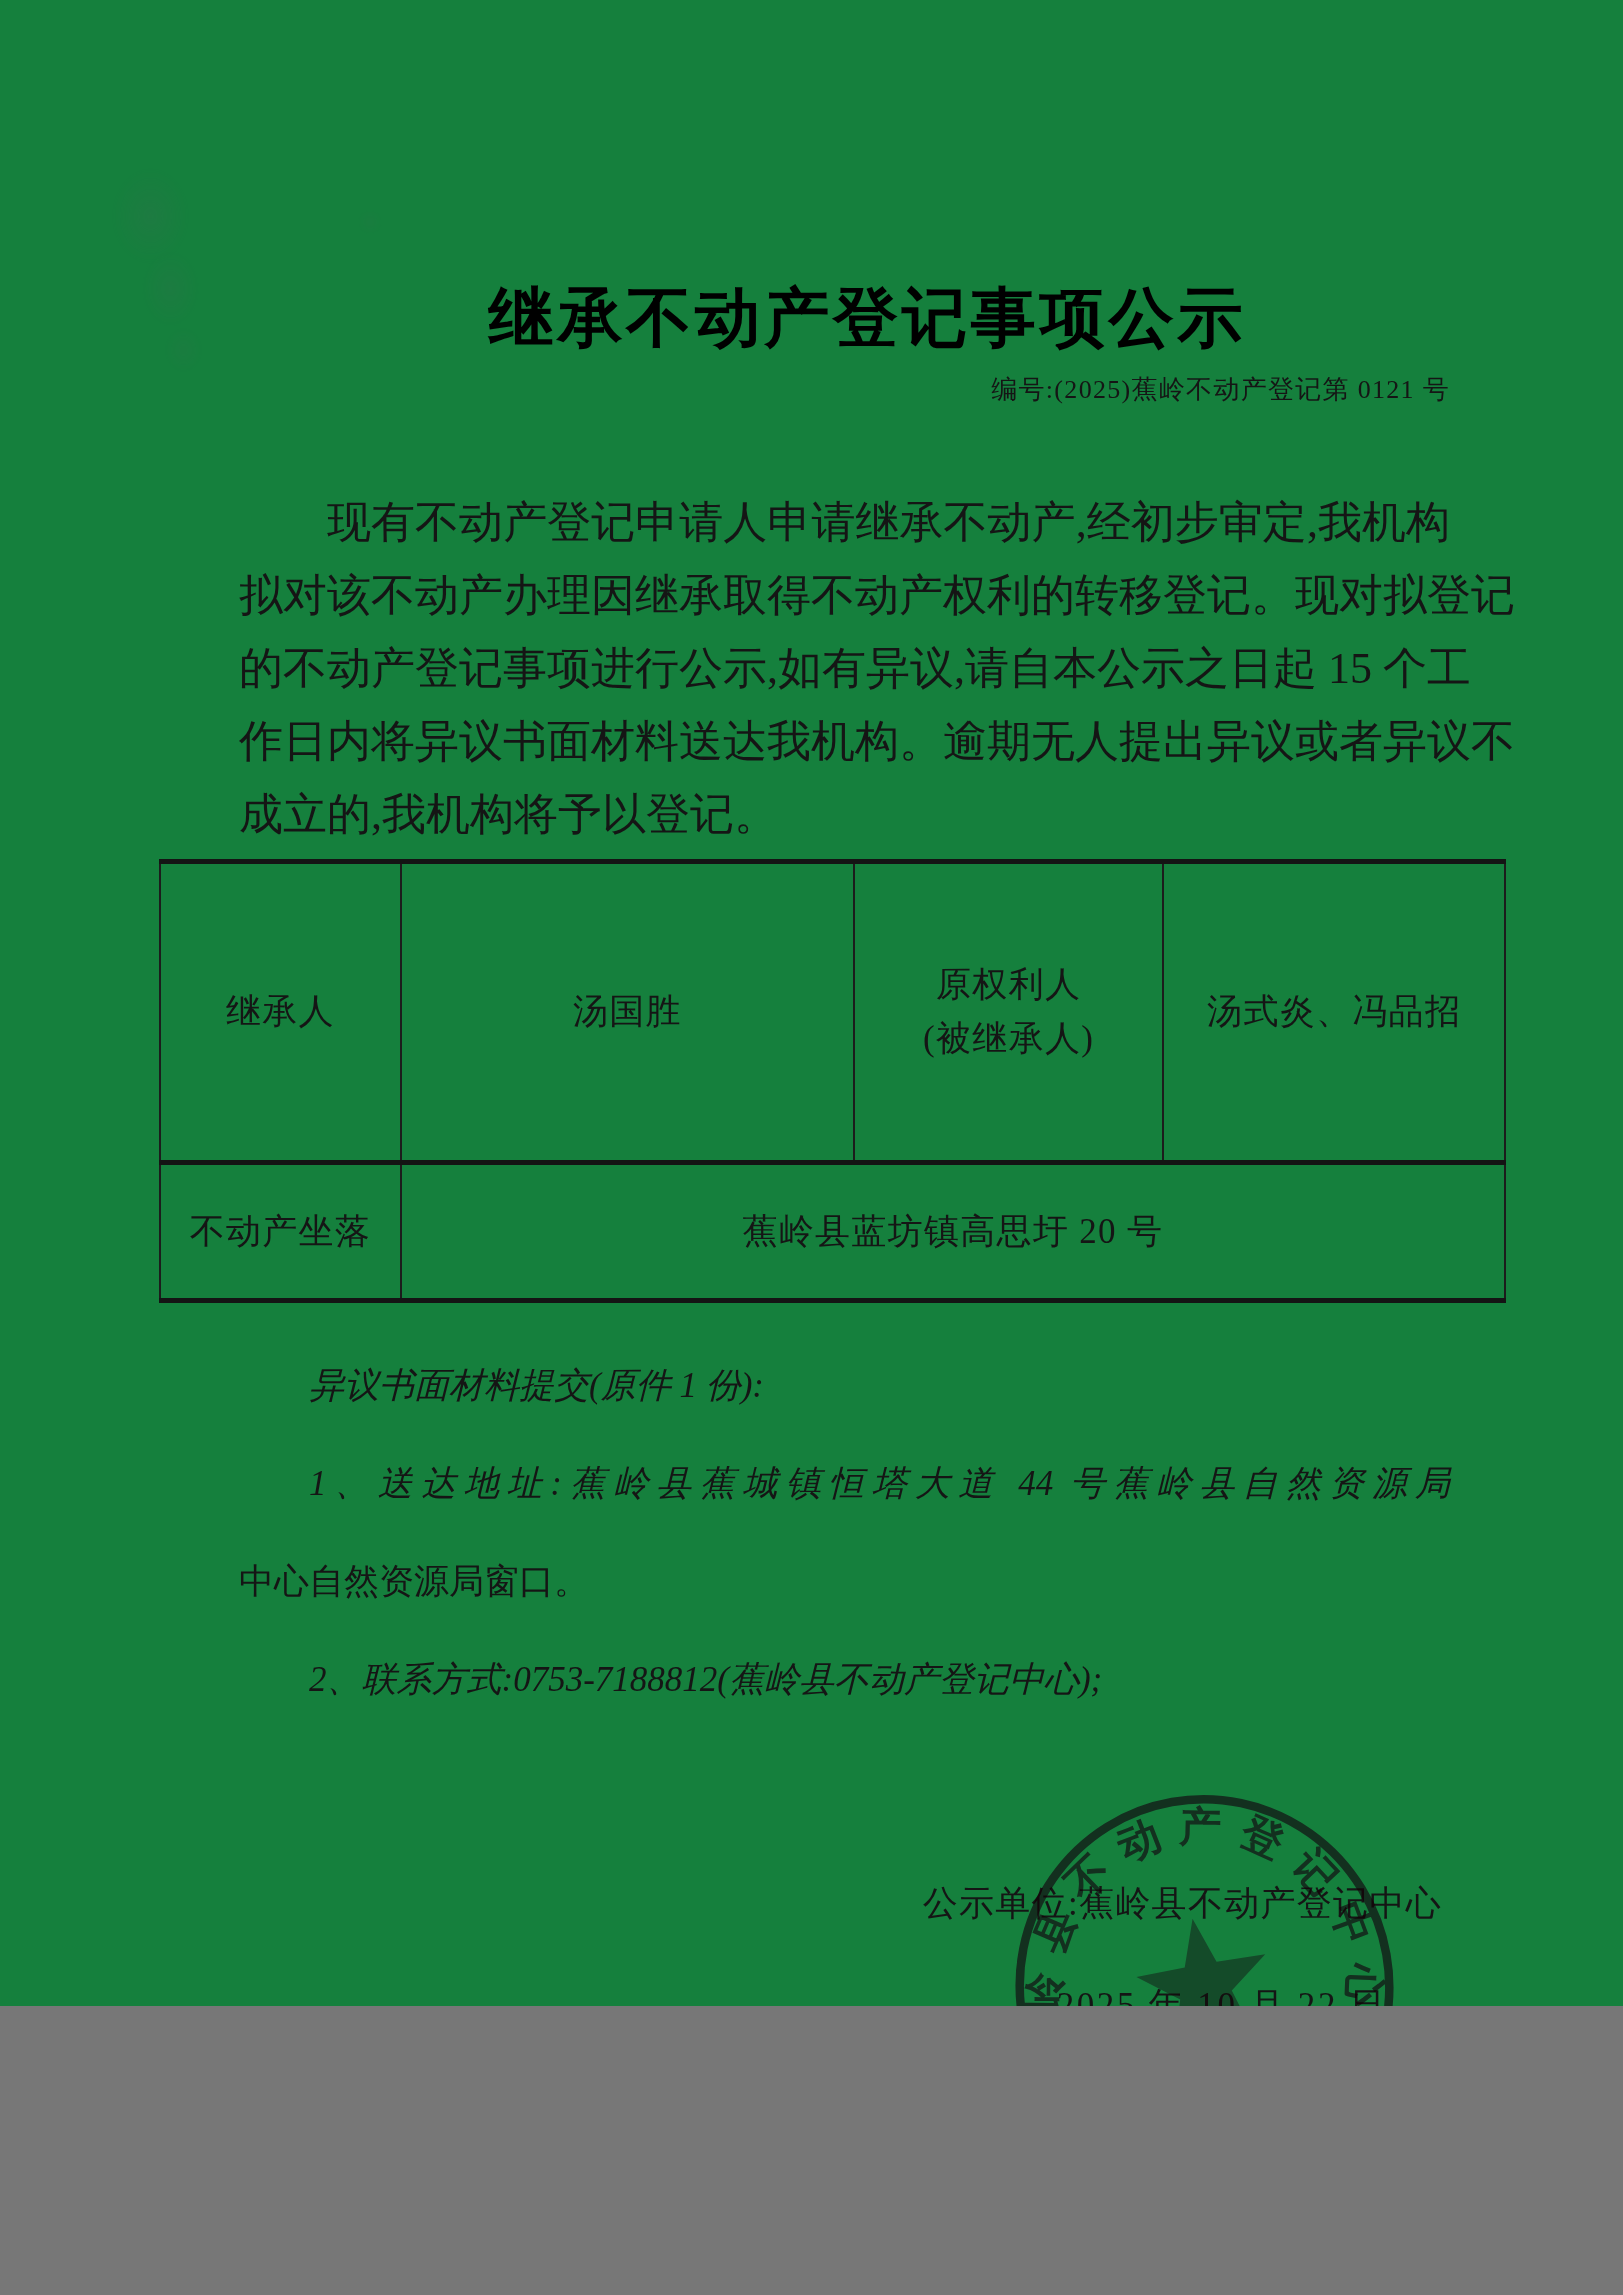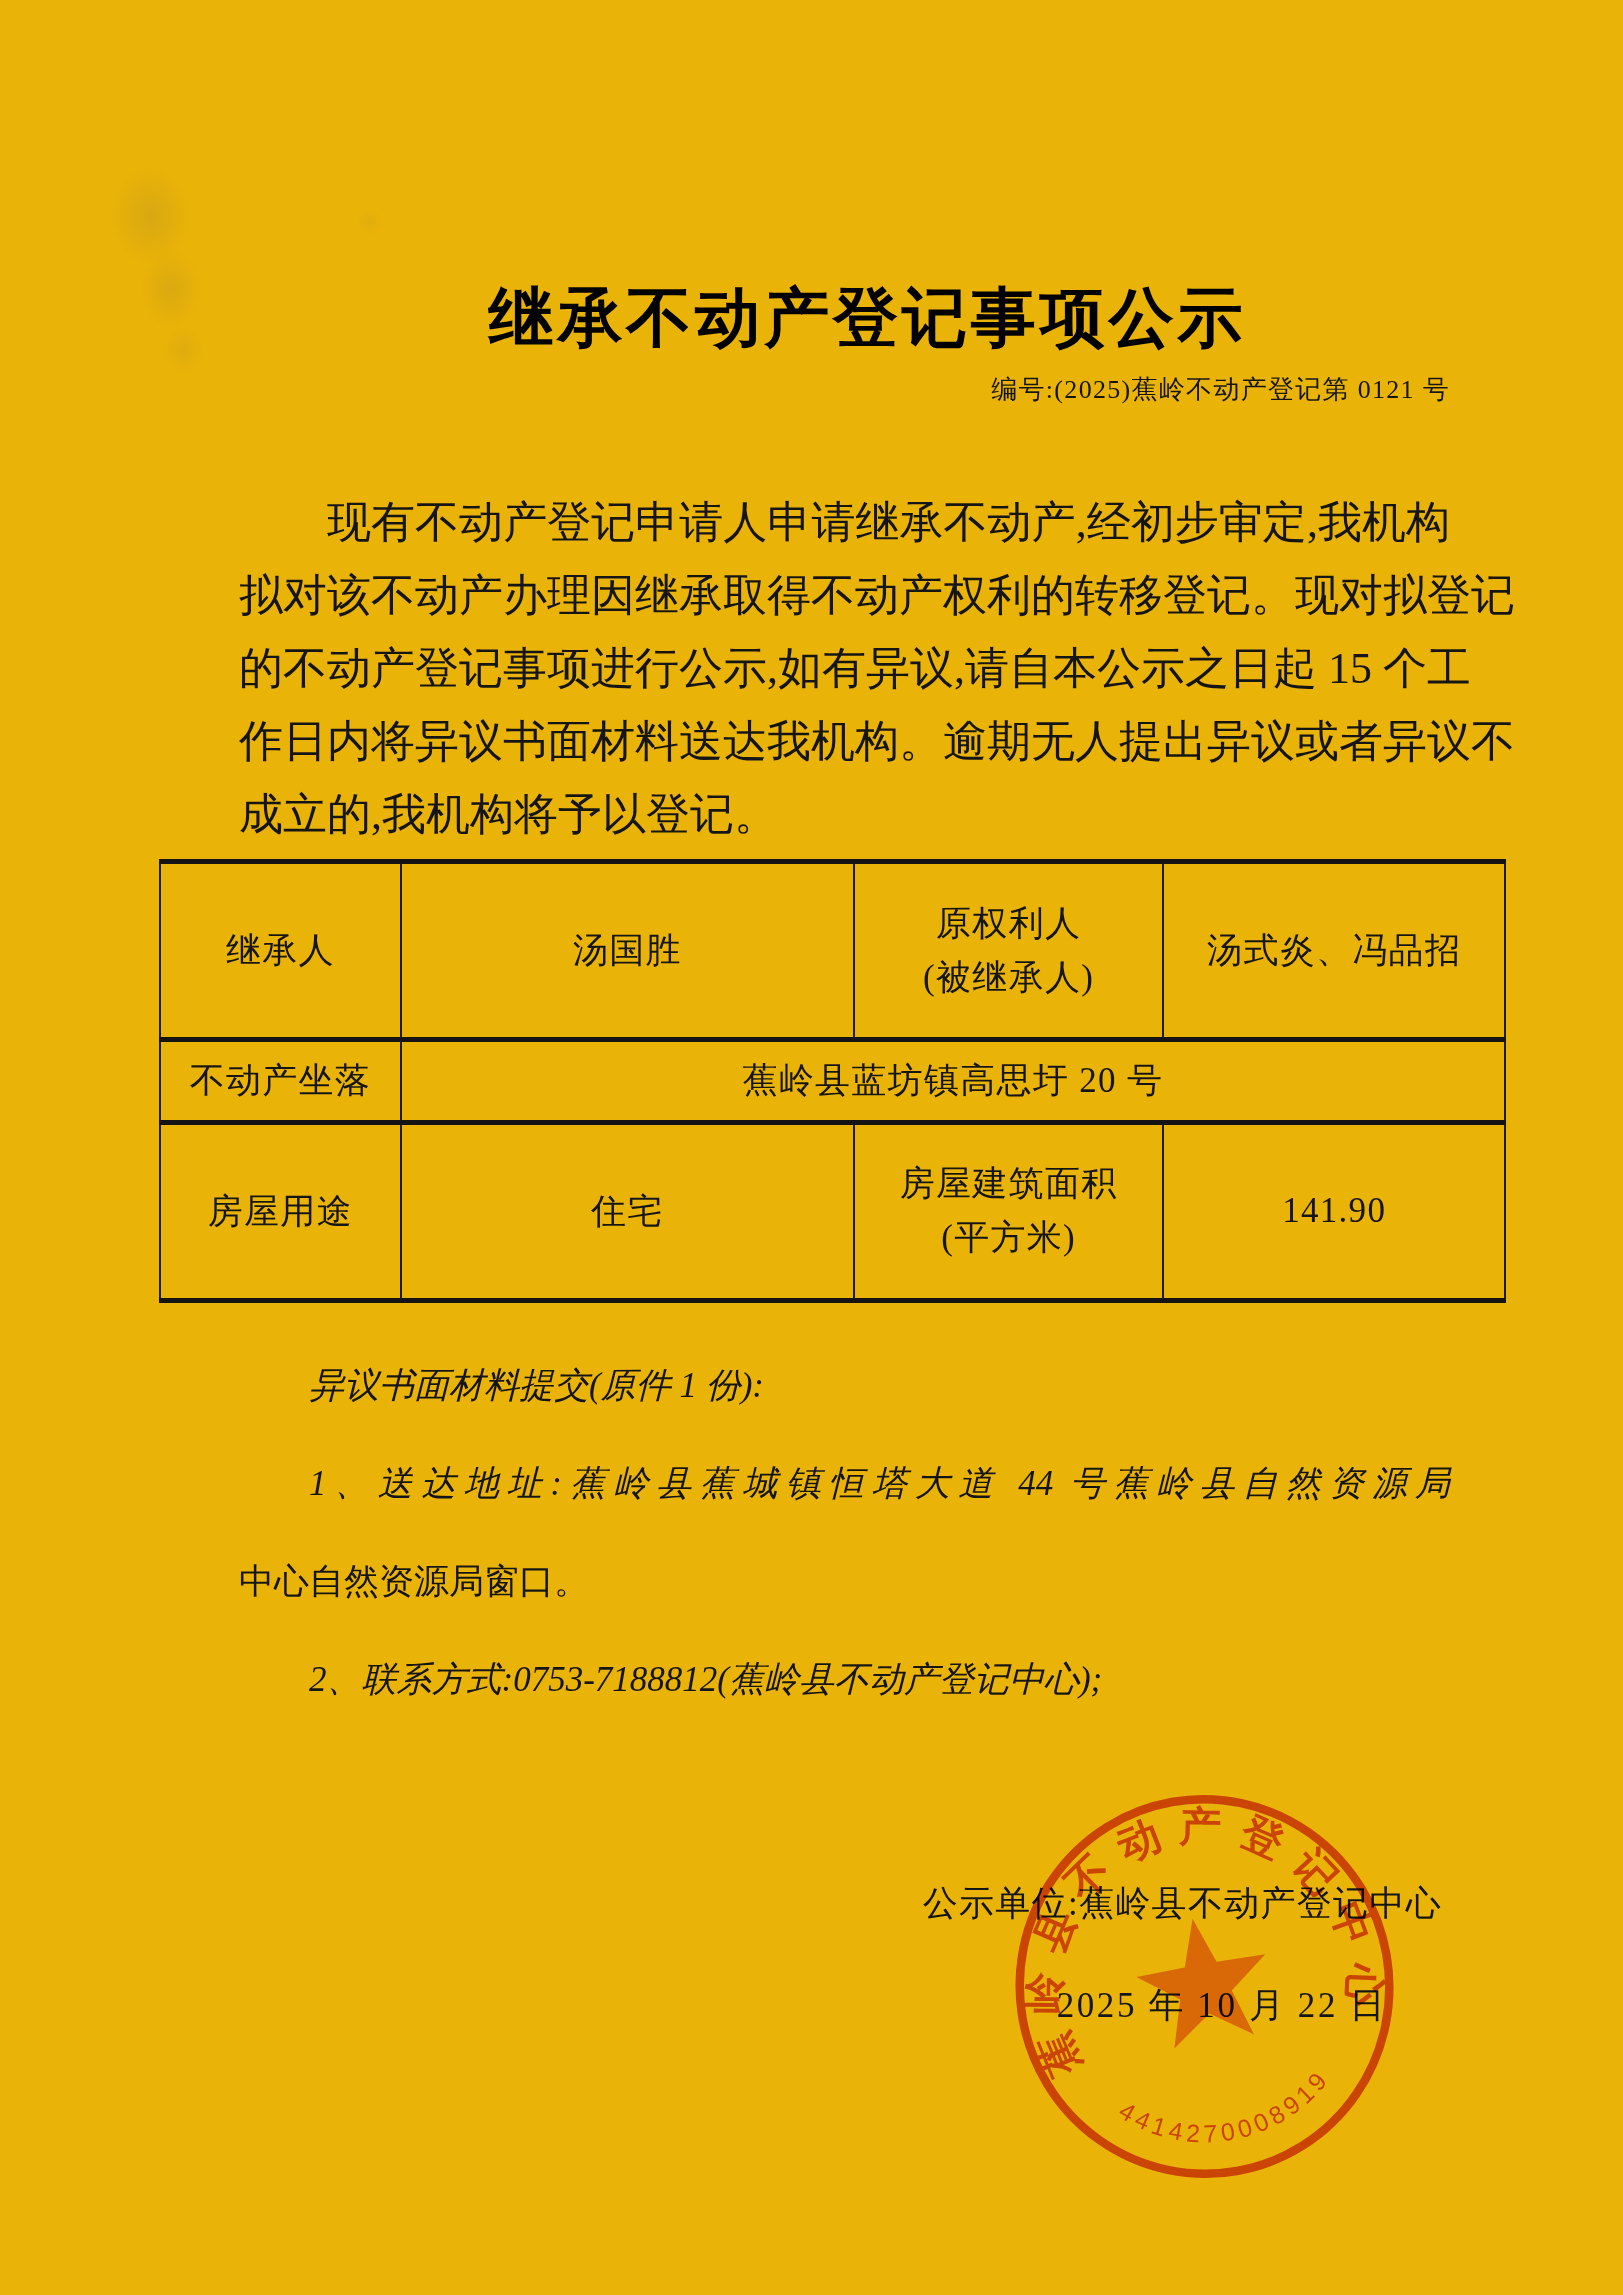--- a/index.html
+++ b/index.html
@@ -1,20 +1,20 @@
 <!DOCTYPE html>
 <html style="font-size:10.5px"><head>
 <meta charset="utf-8">
 <style>
   html,body{margin:0;padding:0;background:#777;}
   .page{
     position:relative;
-    width:1623px;height:2295px;
+    width:1623px;height:2006px;
     margin:0 auto;
-    background:#eab308;
+    background:#15803d;
     overflow:hidden;
     font-family:"Liberation Serif","DejaVu Serif",serif;
     color:#151515;
   }
   
   .smudge{position:absolute;border-radius:50%;
     background:radial-gradient(closest-side,rgba(90,90,100,.35),rgba(90,90,100,0));
     filter:blur(1.3px);}
   .smudge.s1{left:111px;top:167px;width:79px;height:98px;opacity:.35;}
   .smudge.s2{left:141px;top:249px;width:59px;height:79px;opacity:.30;}
@@ -120,29 +120,20 @@
       <td class="two-line">
         <div>原权利人</div>
         <div>(被继承人)</div>
       </td>
       <td>汤式炎、冯品招</td>
     </tr>
     <tr>
       <td>不动产坐落</td>
       <td colspan="3">蕉岭县蓝坊镇高思圩 20 号</td>
     </tr>
-    <tr>
-      <td>房屋用途</td>
-      <td>住宅</td>
-      <td class="two-line">
-        <div>房屋建筑面积</div>
-        <div>(平方米)</div>
-      </td>
-      <td>141.90</td>
-    </tr>
   </tbody>
     </table>
 
   <div class="notes">
     <div class="nline indent">异议书面材料提交(原件 1 份):</div>
     <div class="nline indent just">1、送达地址:蕉岭县蕉城镇恒塔大道 44 号蕉岭县自然资源局</div>
     <div class="nline">中心自然资源局窗口。</div>
     <div class="nline indent">2、联系方式:0753-7188812(蕉岭县不动产登记中心);</div>
   </div>
 

